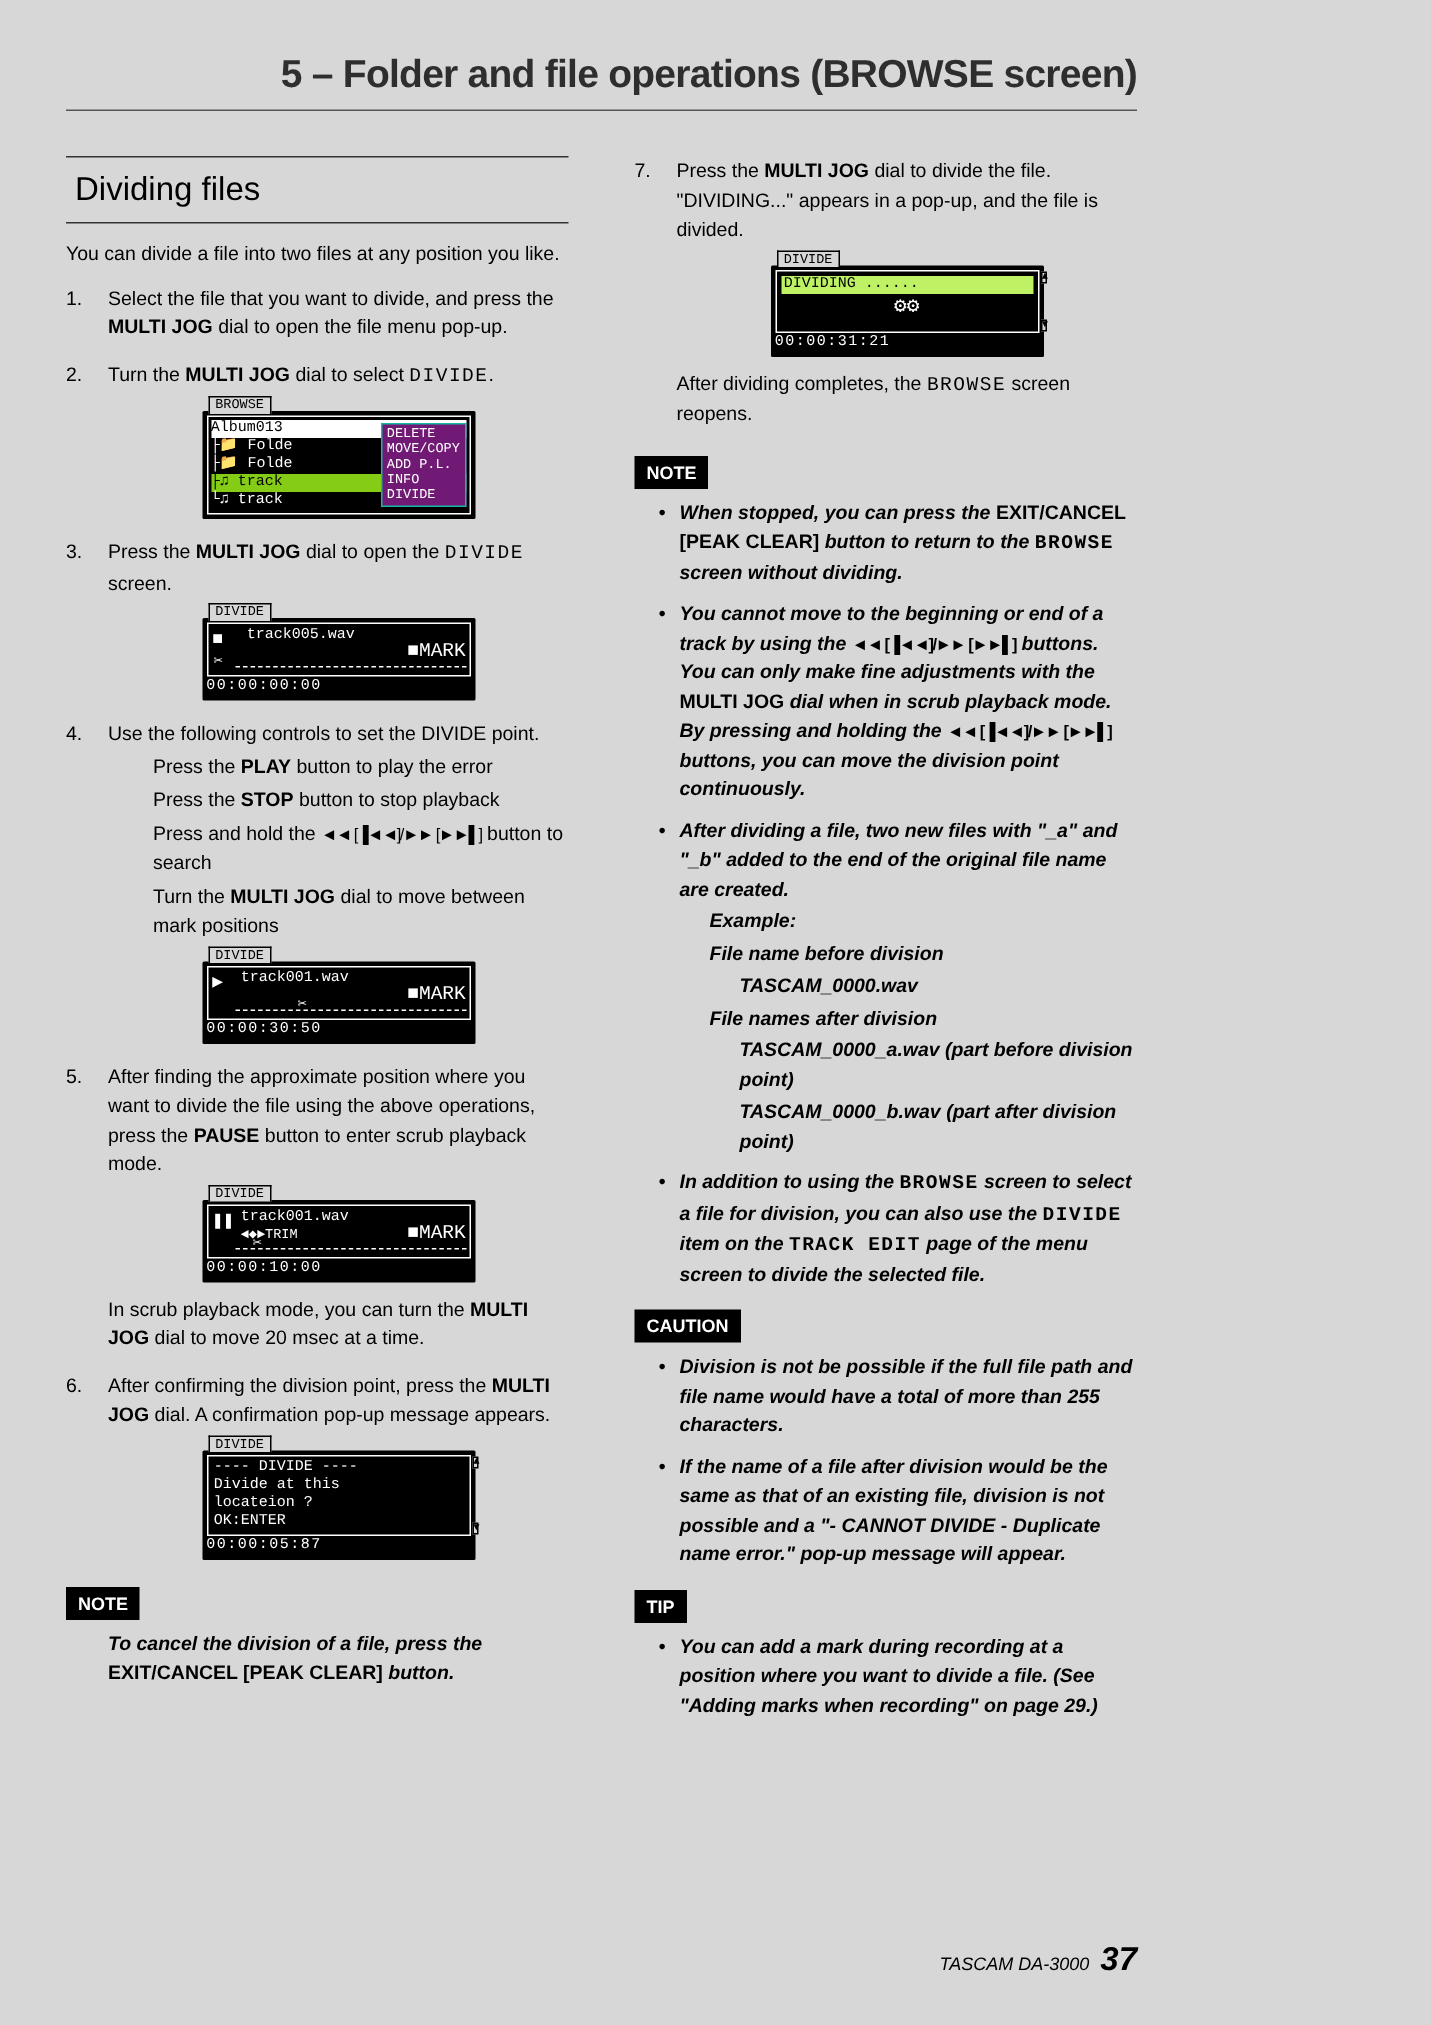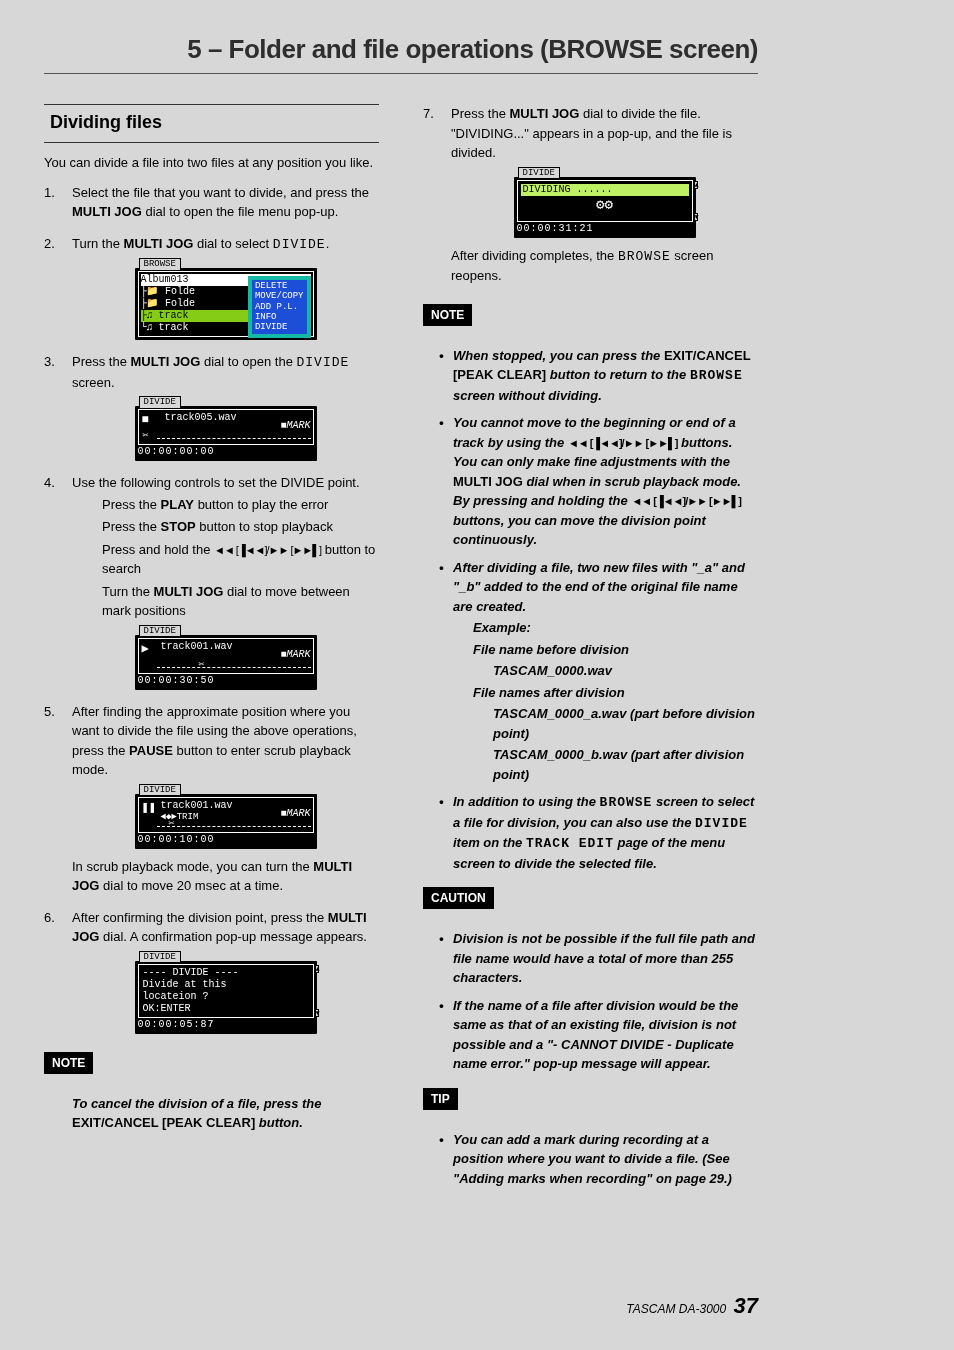--- a/index.html
+++ b/index.html
@@ -26,22 +26,22 @@
     padding-bottom: 4px;
     margin-bottom: 30px;
     letter-spacing: -0.5px;
   }
   .columns {
     display: flex;
     gap: 44px;
   }
   .col { flex: 1; }
   .section-heading {
-    font-size: 18px;
-    font-weight: 700;
+    font-size: 22px;
+    font-weight: 400;
     border-top: 1px solid #333;
     border-bottom: 1px solid #333;
     padding: 4px 2px 6px 6px;
     margin-bottom: 10px;
   }
   .intro { margin-bottom: 10px; }
   ol.steps { list-style: none; counter-reset: step; }
   ol.steps > li {
     counter-increment: step;
     position: relative;
@@ -85,32 +85,31 @@
   .lcd-inner {
     border: 1px solid #fff;
     padding: 2px;
     min-height: 36px;
     position: relative;
   }
   .lcd-row { white-space: pre; }
   .lcd-time { margin-top: 1px; font-size: 10px; letter-spacing: 1px; }
   .lcd .popup {
     position: absolute;
-    background: #1d4ed8;
-    border: 4px solid #14b8a6;
+    background: #701a75;
+    border: 1px solid #14b8a6;
     padding: 1px 3px;
     font-size: 9px;
     line-height: 1.15;
   }
   .lcd .mark {
     position: absolute;
     right: 2px;
     top: 10px;
-    font-size: 10px;
-    font-style: italic;
+    font-size: 13px;
   }
   .lcd .scissors {
     position: absolute;
     left: 4px;
     bottom: 2px;
   }
   .lcd .dashline {
     position: absolute;
     left: 18px;
     right: 2px;
@@ -147,21 +146,21 @@
     text-align: center;
   }
   .callout-label {
     display: inline-block;
     background: #000;
     color: #fff;
     font-weight: 700;
     font-size: 12px;
     padding: 2px 8px;
     margin-top: 6px;
-    margin-bottom: 20px;
+    margin-bottom: 6px;
   }
   .callout-list {
     list-style: none;
     padding-left: 16px;
   }
   .callout-list > li {
     position: relative;
     padding-left: 14px;
     margin-bottom: 8px;
     font-style: italic;

